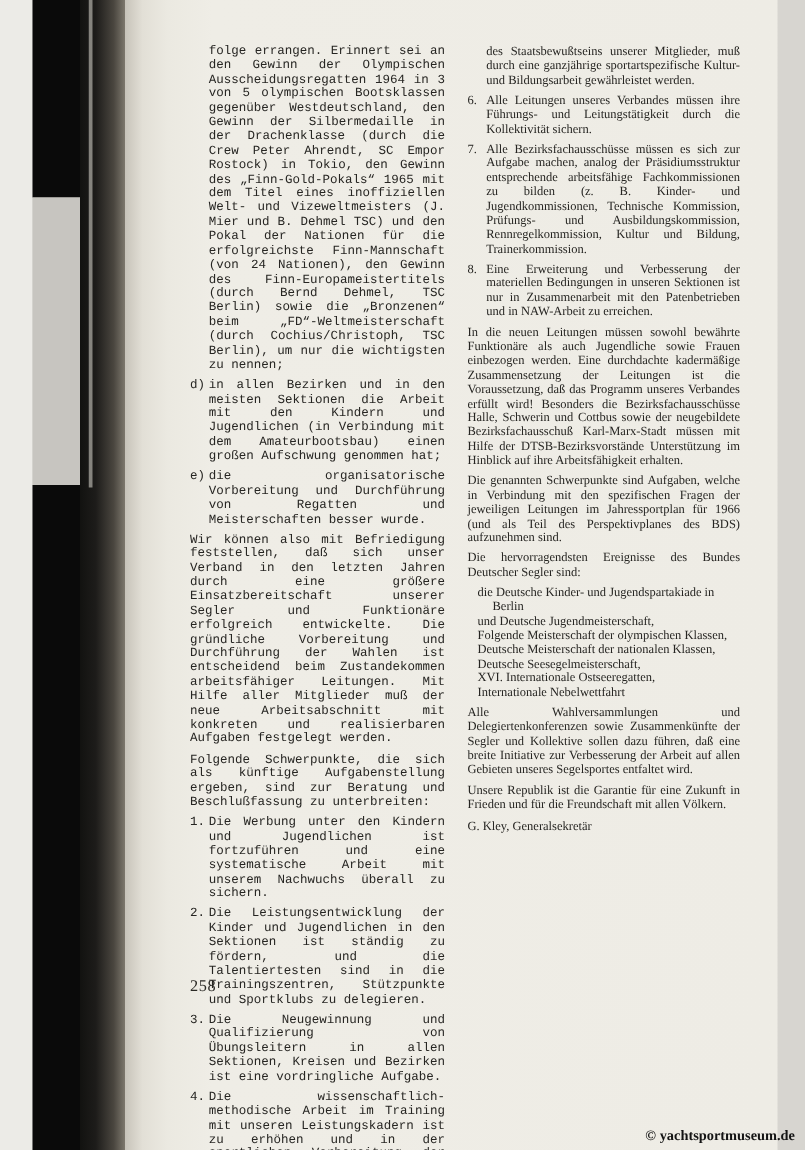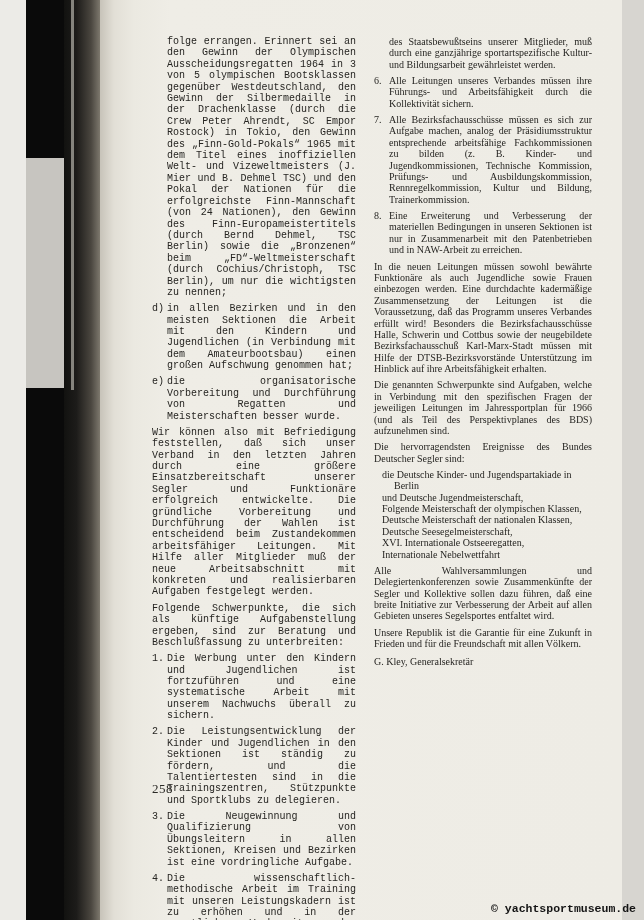--- a/index.html
+++ b/index.html
@@ -35,21 +35,21 @@
   .item { padding-left:15px; text-indent:-15px; }
   .item .marker { display:inline-block; width:15px; text-indent:0; }
   .hang .line { padding-left:20px; text-indent:-12px; text-align:left; }
   .sig { padding-right:4px; margin-top:7px; }
   .page-num {
     position:absolute; left:152px; top:781px;
     font-size:13px; color:#2a2925; letter-spacing:.5px;
   }
   .watermark {
     position:absolute; right:8px; bottom:5px;
-    font-family:Liberation Mono, monospace; font-weight:bold;
+    font-family:Liberation Serif, serif; font-weight:bold;
     font-size:11.5px; color:#141414;margin-top:44px;
   }
 </style>
 </head>
 <body>
 
 <div class="scan-left-strip"></div>
 <div class="spine-black-top"></div>
 <div class="spine-gray-mid"></div>
 <div class="spine-black-bottom"></div>
@@ -65,21 +65,21 @@
       <div class="block para"><span>Wir können also mit Befriedigung feststellen, daß sich unser Verband in den letzten Jahren durch eine größere Einsatzbereitschaft unserer Segler und Funktionäre erfolgreich entwickelte. Die gründliche Vorbereitung und Durchführung der Wahlen ist entscheidend beim Zustandekommen arbeitsfähiger Leitungen. Mit Hilfe aller Mitglieder muß der neue Arbeitsabschnitt mit konkreten und realisierbaren Aufgaben festgelegt werden.</span></div>
       <div class="block para"><span>Folgende Schwerpunkte, die sich als künftige Aufgabenstellung ergeben, sind zur Beratung und Beschlußfassung zu unterbreiten:</span></div>
       <div class="block item"><span class="marker">1.</span><span>Die Werbung unter den Kindern und Jugendlichen ist fortzuführen und eine systematische Arbeit mit unserem Nachwuchs überall zu sichern.</span></div>
       <div class="block item"><span class="marker">2.</span><span>Die Leistungsentwicklung der Kinder und Jugendlichen in den Sektionen ist ständig zu fördern, und die Talentiertesten sind in die Trainingszentren, Stützpunkte und Sportklubs zu delegieren.</span></div>
       <div class="block item"><span class="marker">3.</span><span>Die Neugewinnung und Qualifizierung von Übungsleitern in allen Sektionen, Kreisen und Bezirken ist eine vordringliche Aufgabe.</span></div>
       <div class="block item"><span class="marker">4.</span><span>Die wissenschaftlich-methodische Arbeit im Training mit unseren Leistungskadern ist zu erhöhen und in der sportlichen Vorbereitung der Nationalmannschaft zur Fortsetzung ihrer Erfolge zu vervollkommnen.</span></div>
       <div class="block item"><span class="marker">5.</span><span>Die weitere politische Erziehungsarbeit, vor allem im Hinblick auf die Erhöhung</span></div>
     </div>
   <div class="col col-right">
       <div class="block cont"><span>des Staatsbewußtseins unserer Mitglieder, muß durch eine ganzjährige sportartspezifische Kultur- und Bildungsarbeit gewährleistet werden.</span></div>
-      <div class="block item"><span class="marker">6.</span><span>Alle Leitungen unseres Verbandes müssen ihre Führungs- und Arbeitsfähigkeit durch die Kollektivität sichern.</span></div>
+      <div class="block item"><span class="marker">6.</span><span>Alle Leitungen unseres Verbandes müssen ihre Führungs- und Leitungstätigkeit durch die Kollektivität sichern.</span></div>
       <div class="block item"><span class="marker">7.</span><span>Alle Bezirksfachausschüsse müssen es sich zur Aufgabe machen, analog der Präsidiumsstruktur entsprechende arbeitsfähige Fachkommissionen zu bilden (z. B. Kinder- und Jugendkommissionen, Technische Kommission, Prüfungs- und Ausbildungskommission, Rennregelkommission, Kultur und Bildung, Trainerkommission.</span></div>
       <div class="block item"><span class="marker">8.</span><span>Eine Erweiterung und Verbesserung der materiellen Bedingungen in unseren Sektionen ist nur in Zusammenarbeit mit den Patenbetrieben und in NAW-Arbeit zu erreichen.</span></div>
       <div class="block para"><span>In die neuen Leitungen müssen sowohl bewährte Funktionäre als auch Jugendliche sowie Frauen einbezogen werden. Eine durchdachte kadermäßige Zusammensetzung der Leitungen ist die Voraussetzung, daß das Programm unseres Verbandes erfüllt wird! Besonders die Bezirksfachausschüsse Halle, Schwerin und Cottbus sowie der neugebildete Bezirksfachausschuß Karl-Marx-Stadt müssen mit Hilfe der DTSB-Bezirksvorstände Unterstützung im Hinblick auf ihre Arbeitsfähigkeit erhalten.</span></div>
       <div class="block para"><span>Die genannten Schwerpunkte sind Aufgaben, welche in Verbindung mit den spezifischen Fragen der jeweiligen Leitungen im Jahressportplan für 1966 (und als Teil des Perspektivplanes des BDS) aufzunehmen sind.</span></div>
       <div class="block para"><span>Die hervorragendsten Ereignisse des Bundes Deutscher Segler sind:</span></div>
       <div class="block hang">
         <div class="line">die Deutsche Kinder- und Jugendspartakiade in Berlin</div>
         <div class="line">und Deutsche Jugendmeisterschaft,</div>
         <div class="line">Folgende Meisterschaft der olympischen Klassen,</div>
         <div class="line">Deutsche Meisterschaft der nationalen Klassen,</div>

